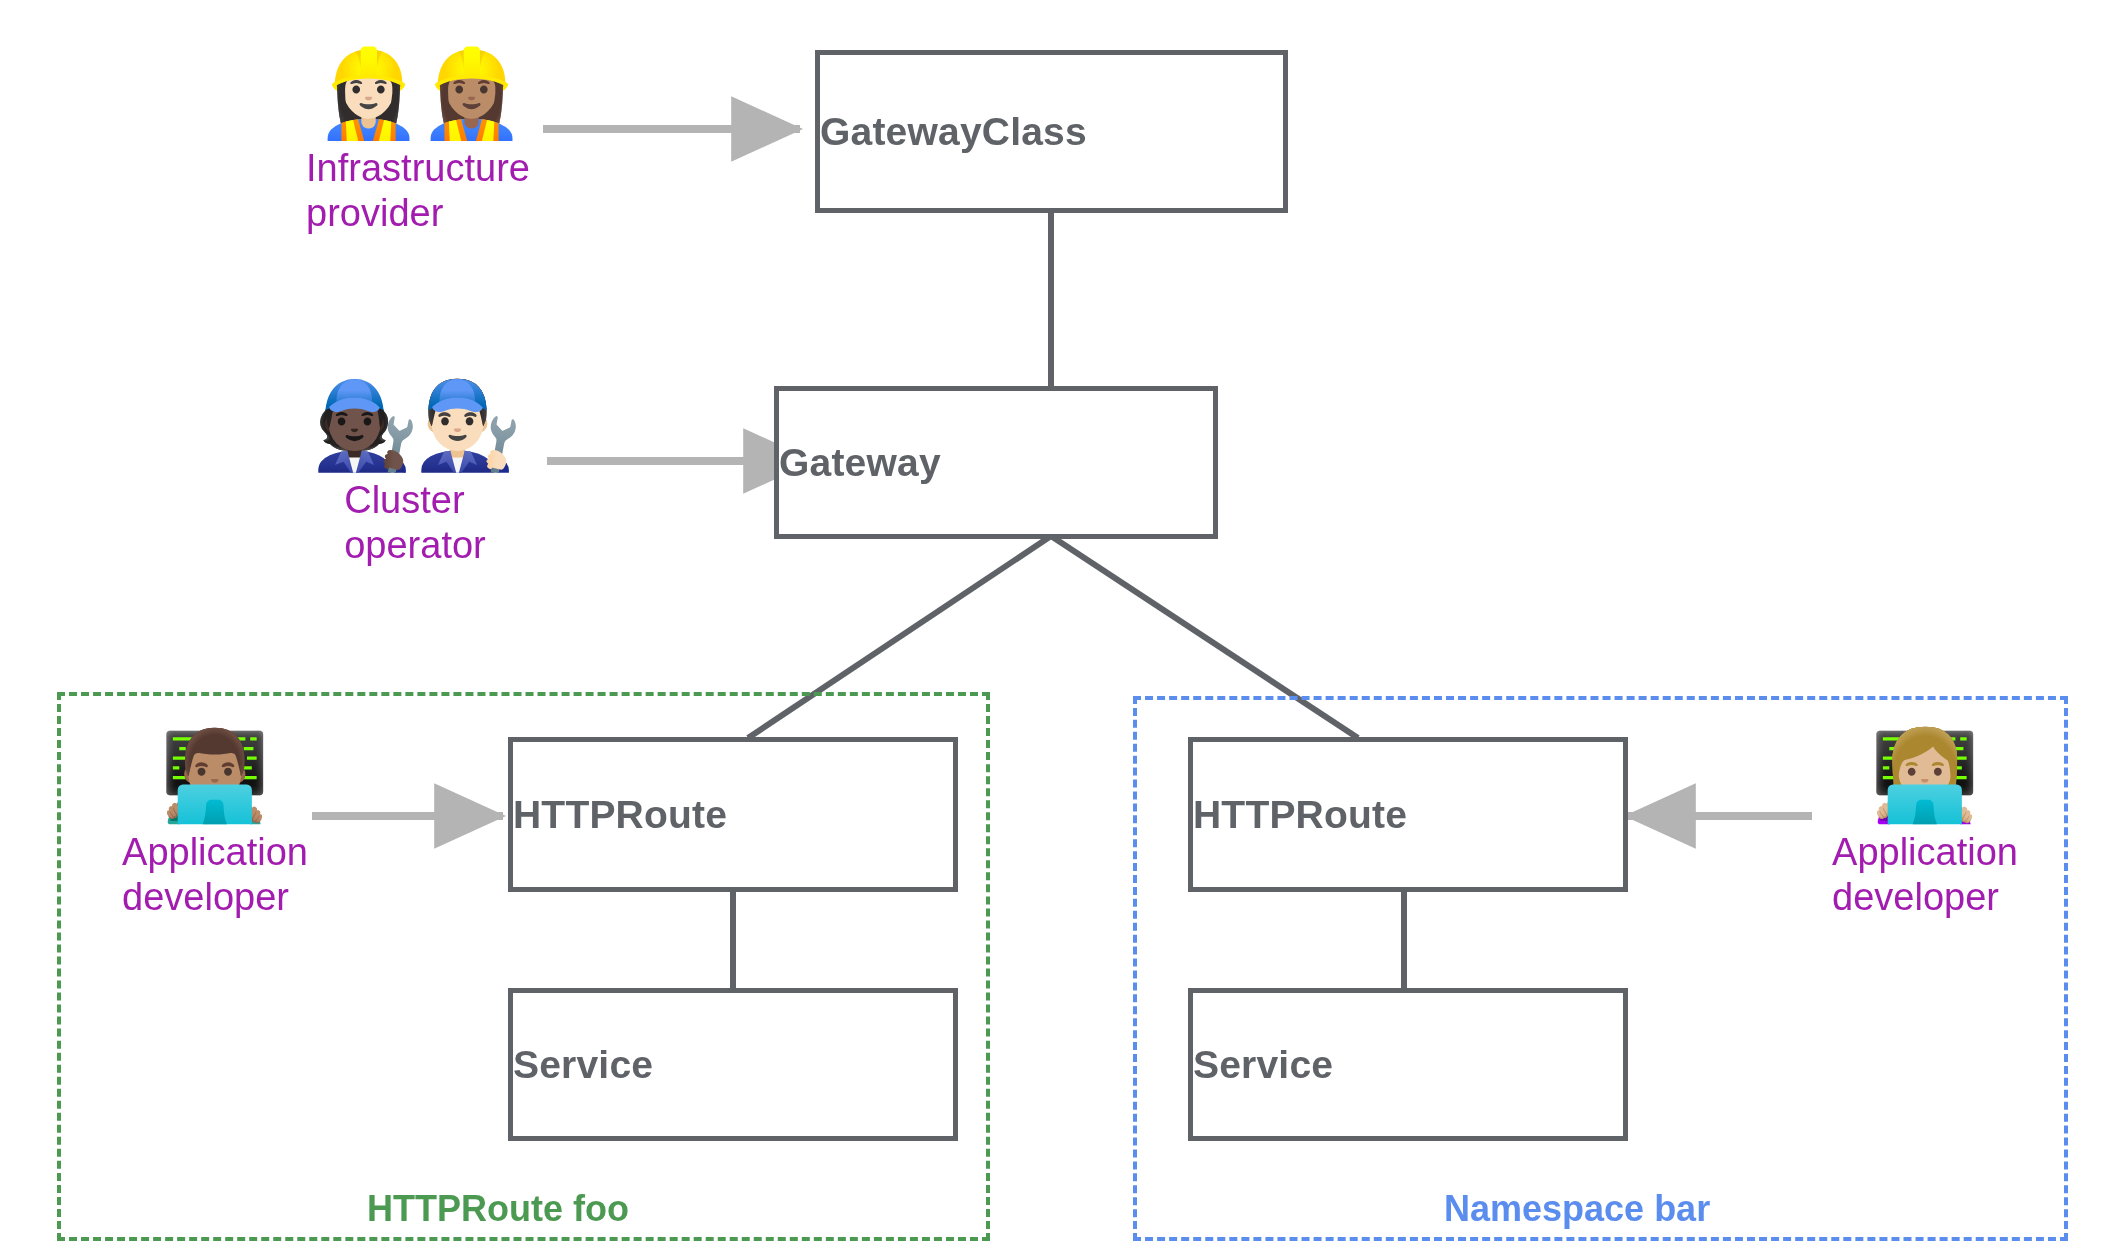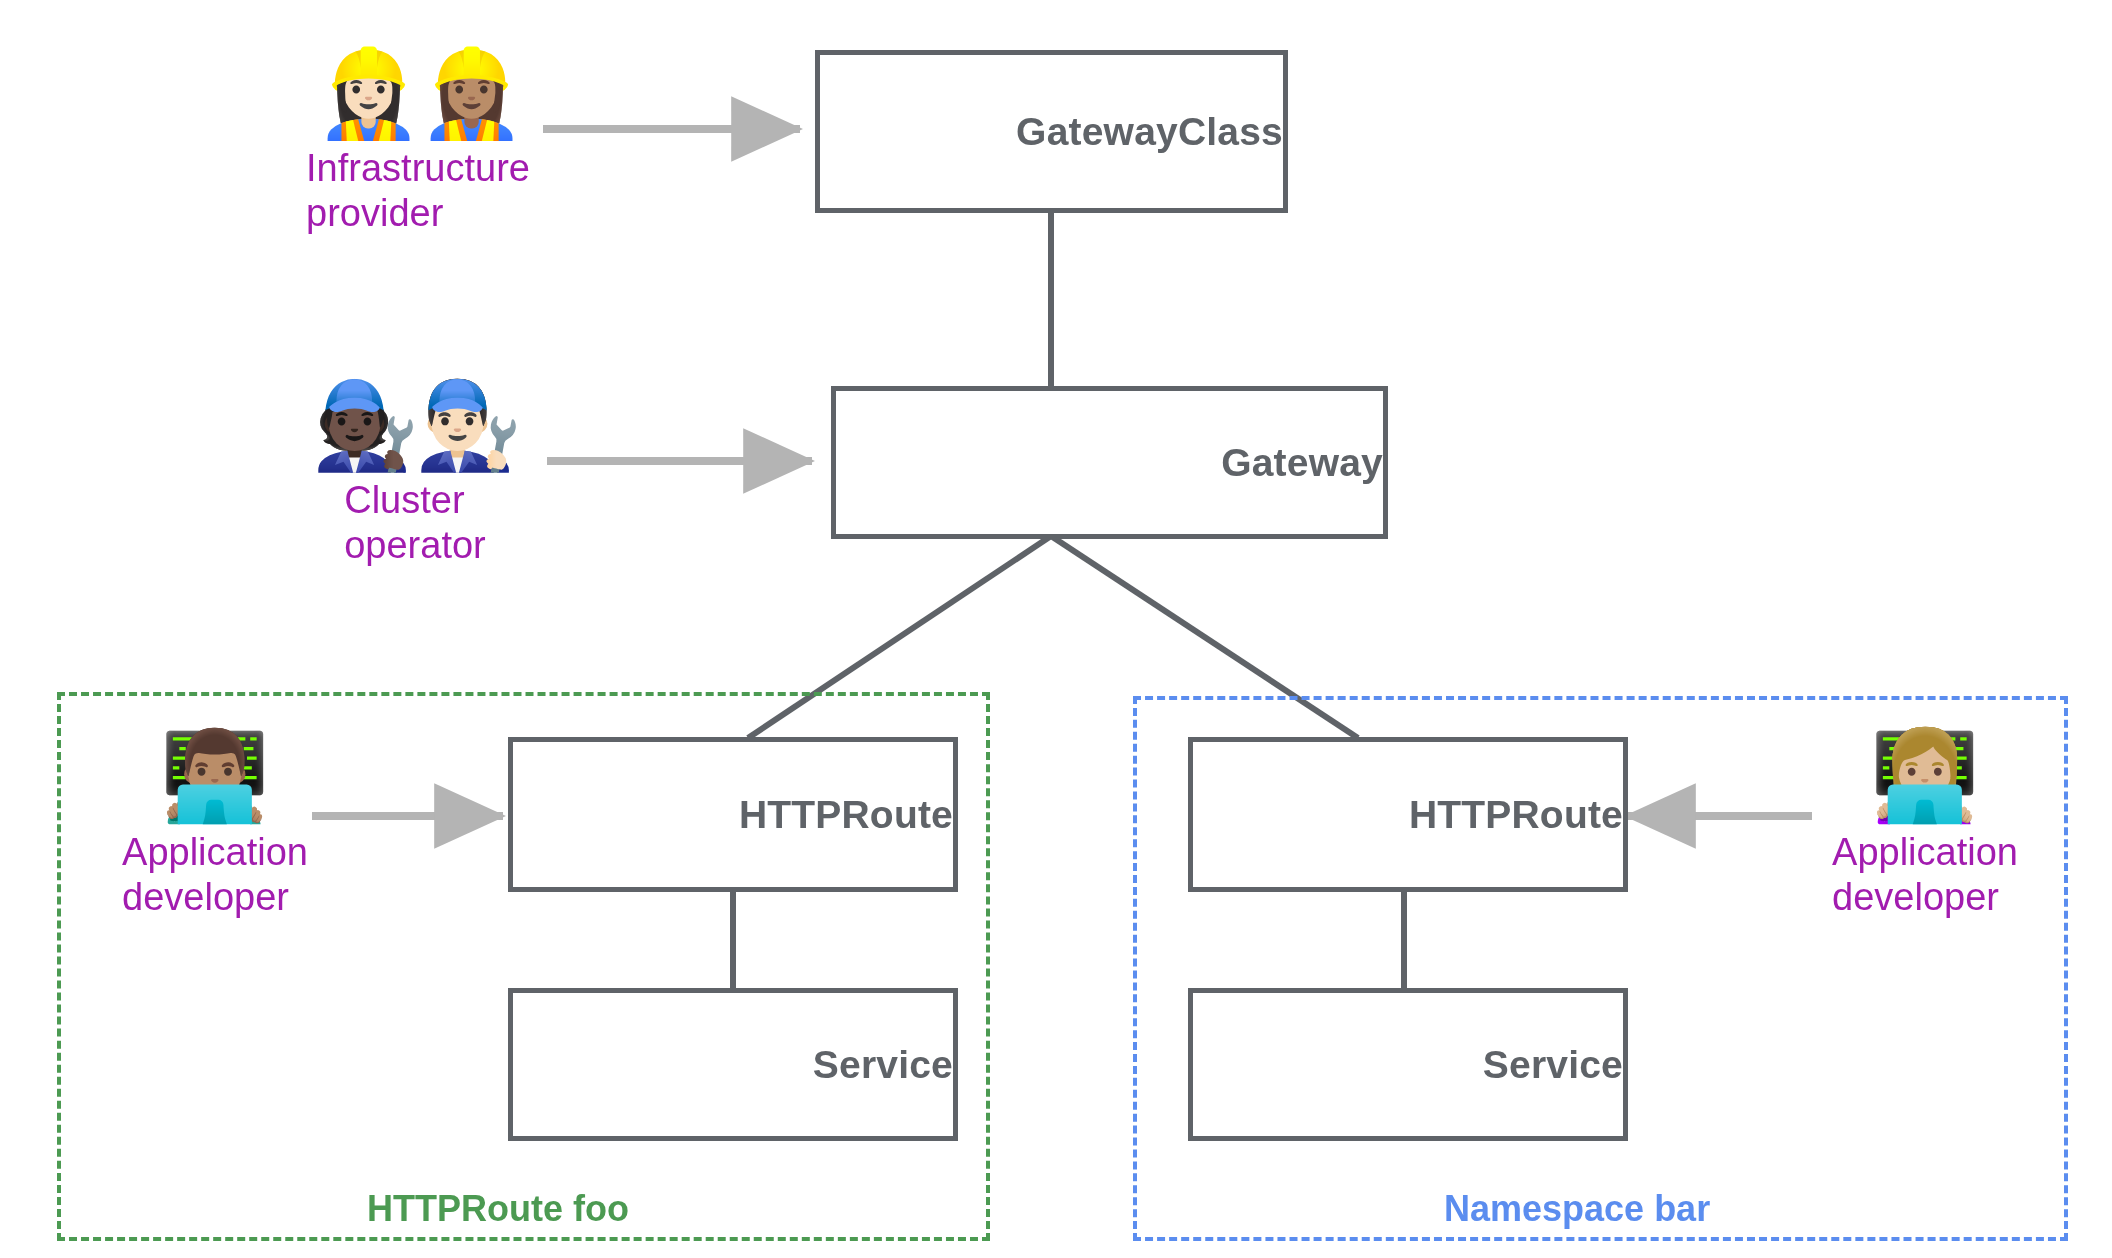--- a/index.html
+++ b/index.html
@@ -27,21 +27,21 @@
   }
 
   
   .res-box {
     position: absolute;
     box-sizing: border-box;
     border: 5px solid #5f6368;
     background: #ffffff;
     display: flex;
     align-items: center;
-    justify-content: flex-end;
+    justify-content: flex-start;
   }
   .res-label {
     font-size: 39px;
     font-weight: bold;
     color: #5f6368;
     letter-spacing: 0.2px;
     white-space: nowrap;
   }
 
   
@@ -147,21 +147,21 @@
   <div class="ns-box" style="left:57px; top:692px; width:933px; height:549px;"></div>
   <div class="ns-label" style="left:367px; top:1188px;">HTTPRoute foo</div>
 
   <div class="ns-box blue" style="left:1133px; top:696px; width:935px; height:545px;"></div>
   <div class="ns-label blue" style="left:1444px; top:1188px;">Namespace bar</div>
 
   <div class="res-box" style="left:815px; top:50px; width:473px; height:163px;">
     <span class="res-label">GatewayClass</span>
   </div>
 
-  <div class="res-box" style="left:831px; top:386px; width:557px; height:153px;">
+  <div class="res-box" style="left:774px; top:386px; width:444px; height:153px;">
     <span class="res-label">Gateway</span>
   </div>
 
   <div class="res-box" style="left:508px; top:737px; width:450px; height:155px;">
     <span class="res-label">HTTPRoute</span>
   </div>
 
   <div class="res-box" style="left:508px; top:988px; width:450px; height:153px;">
     <span class="res-label">Service</span>
   </div>

